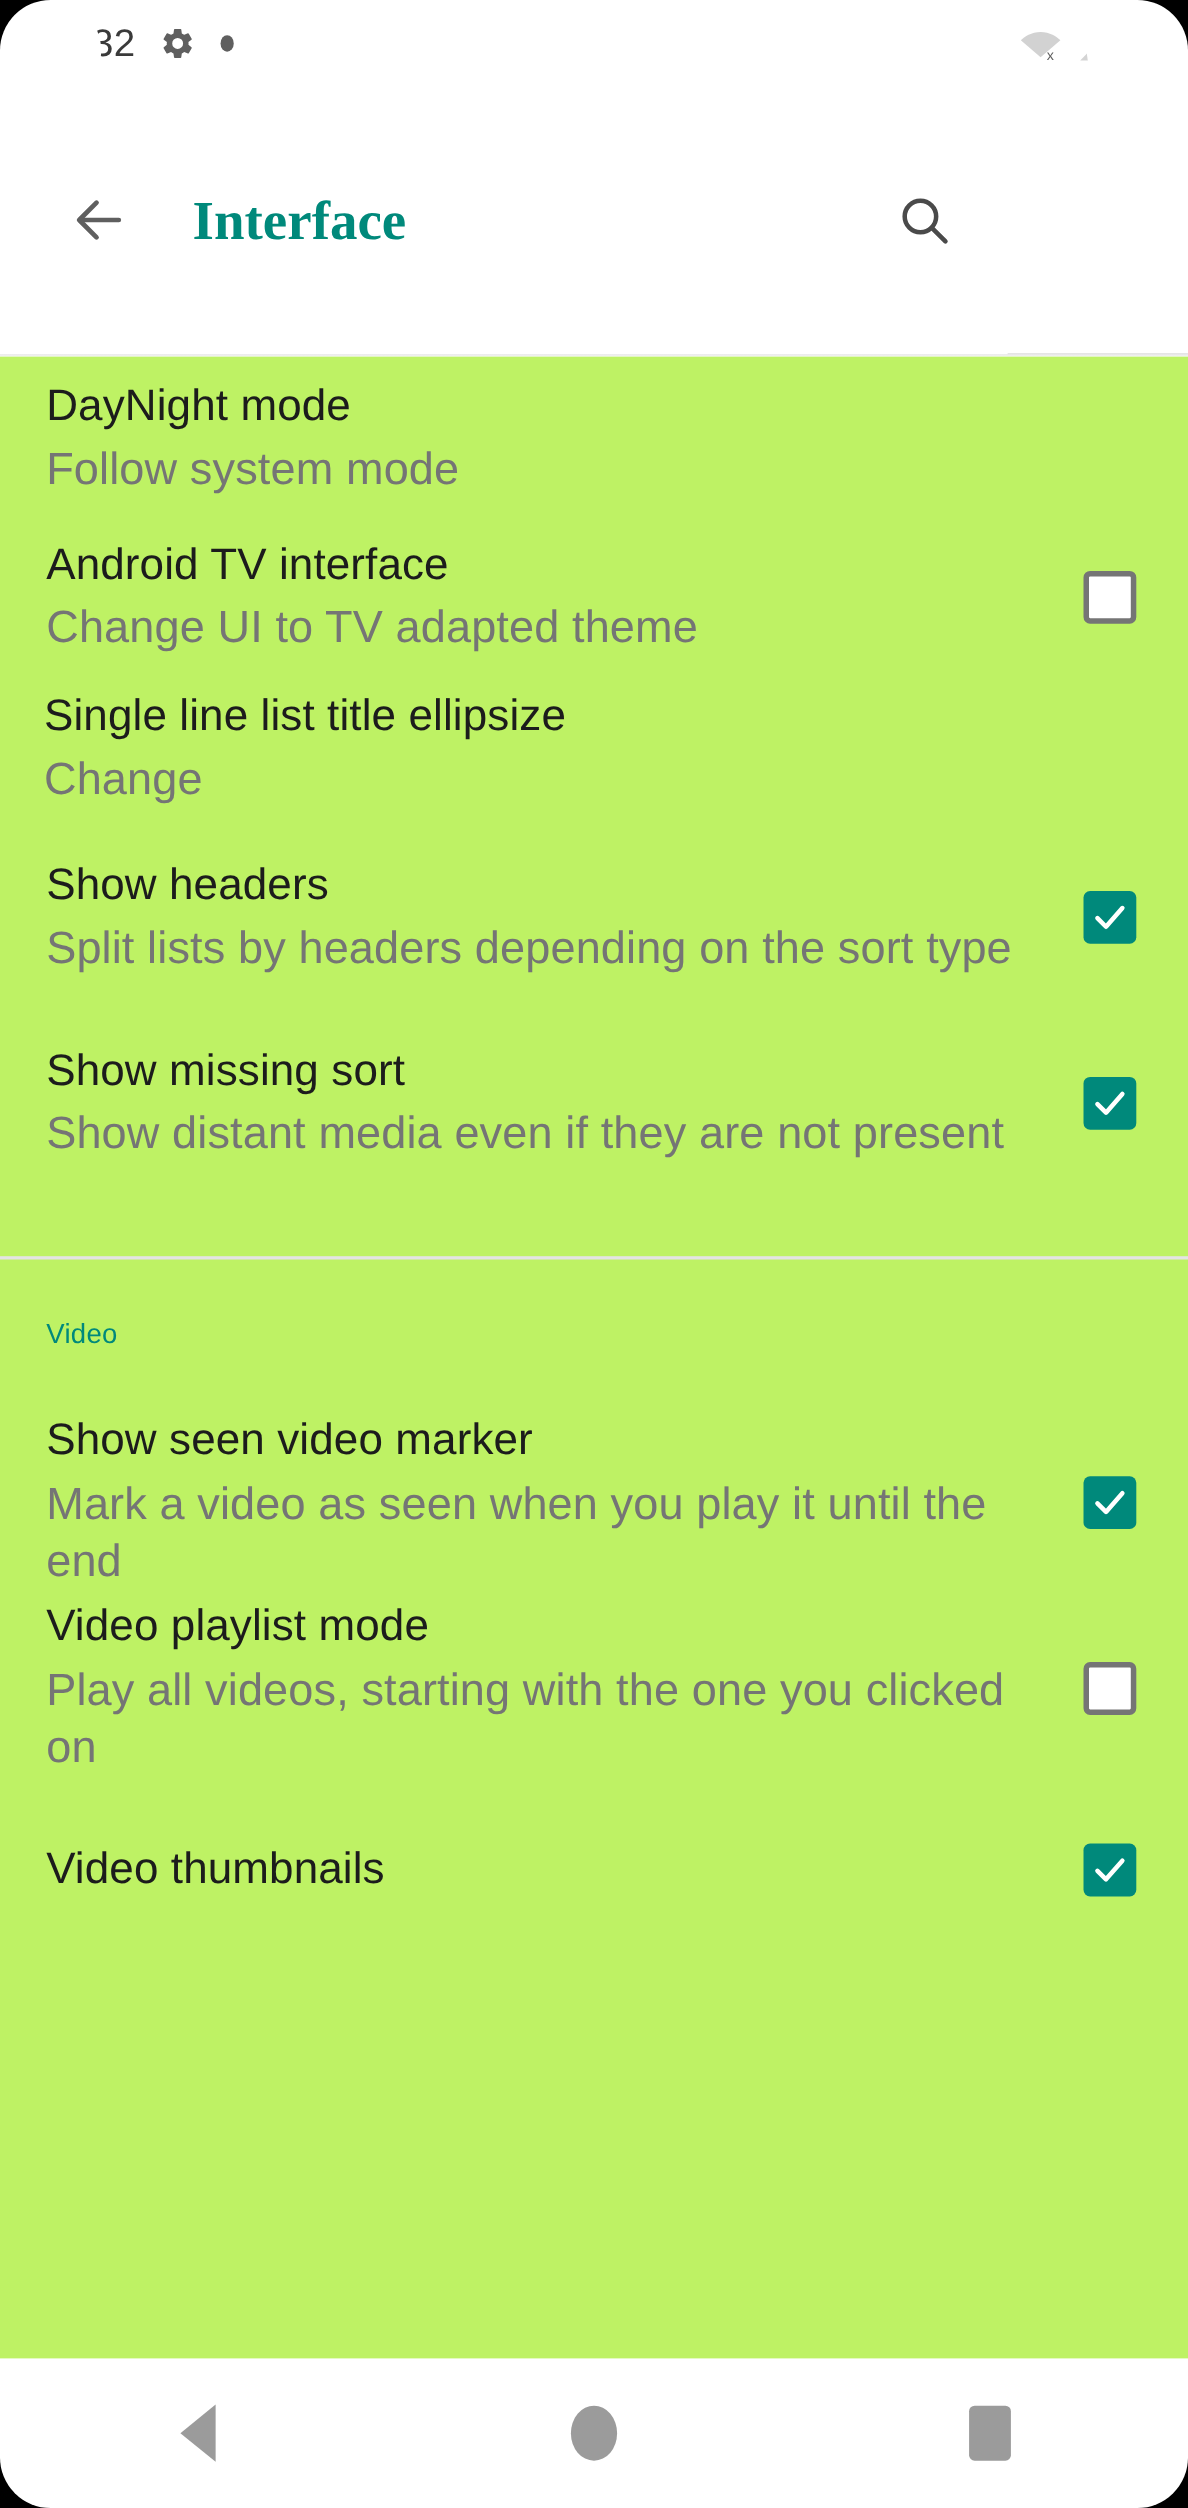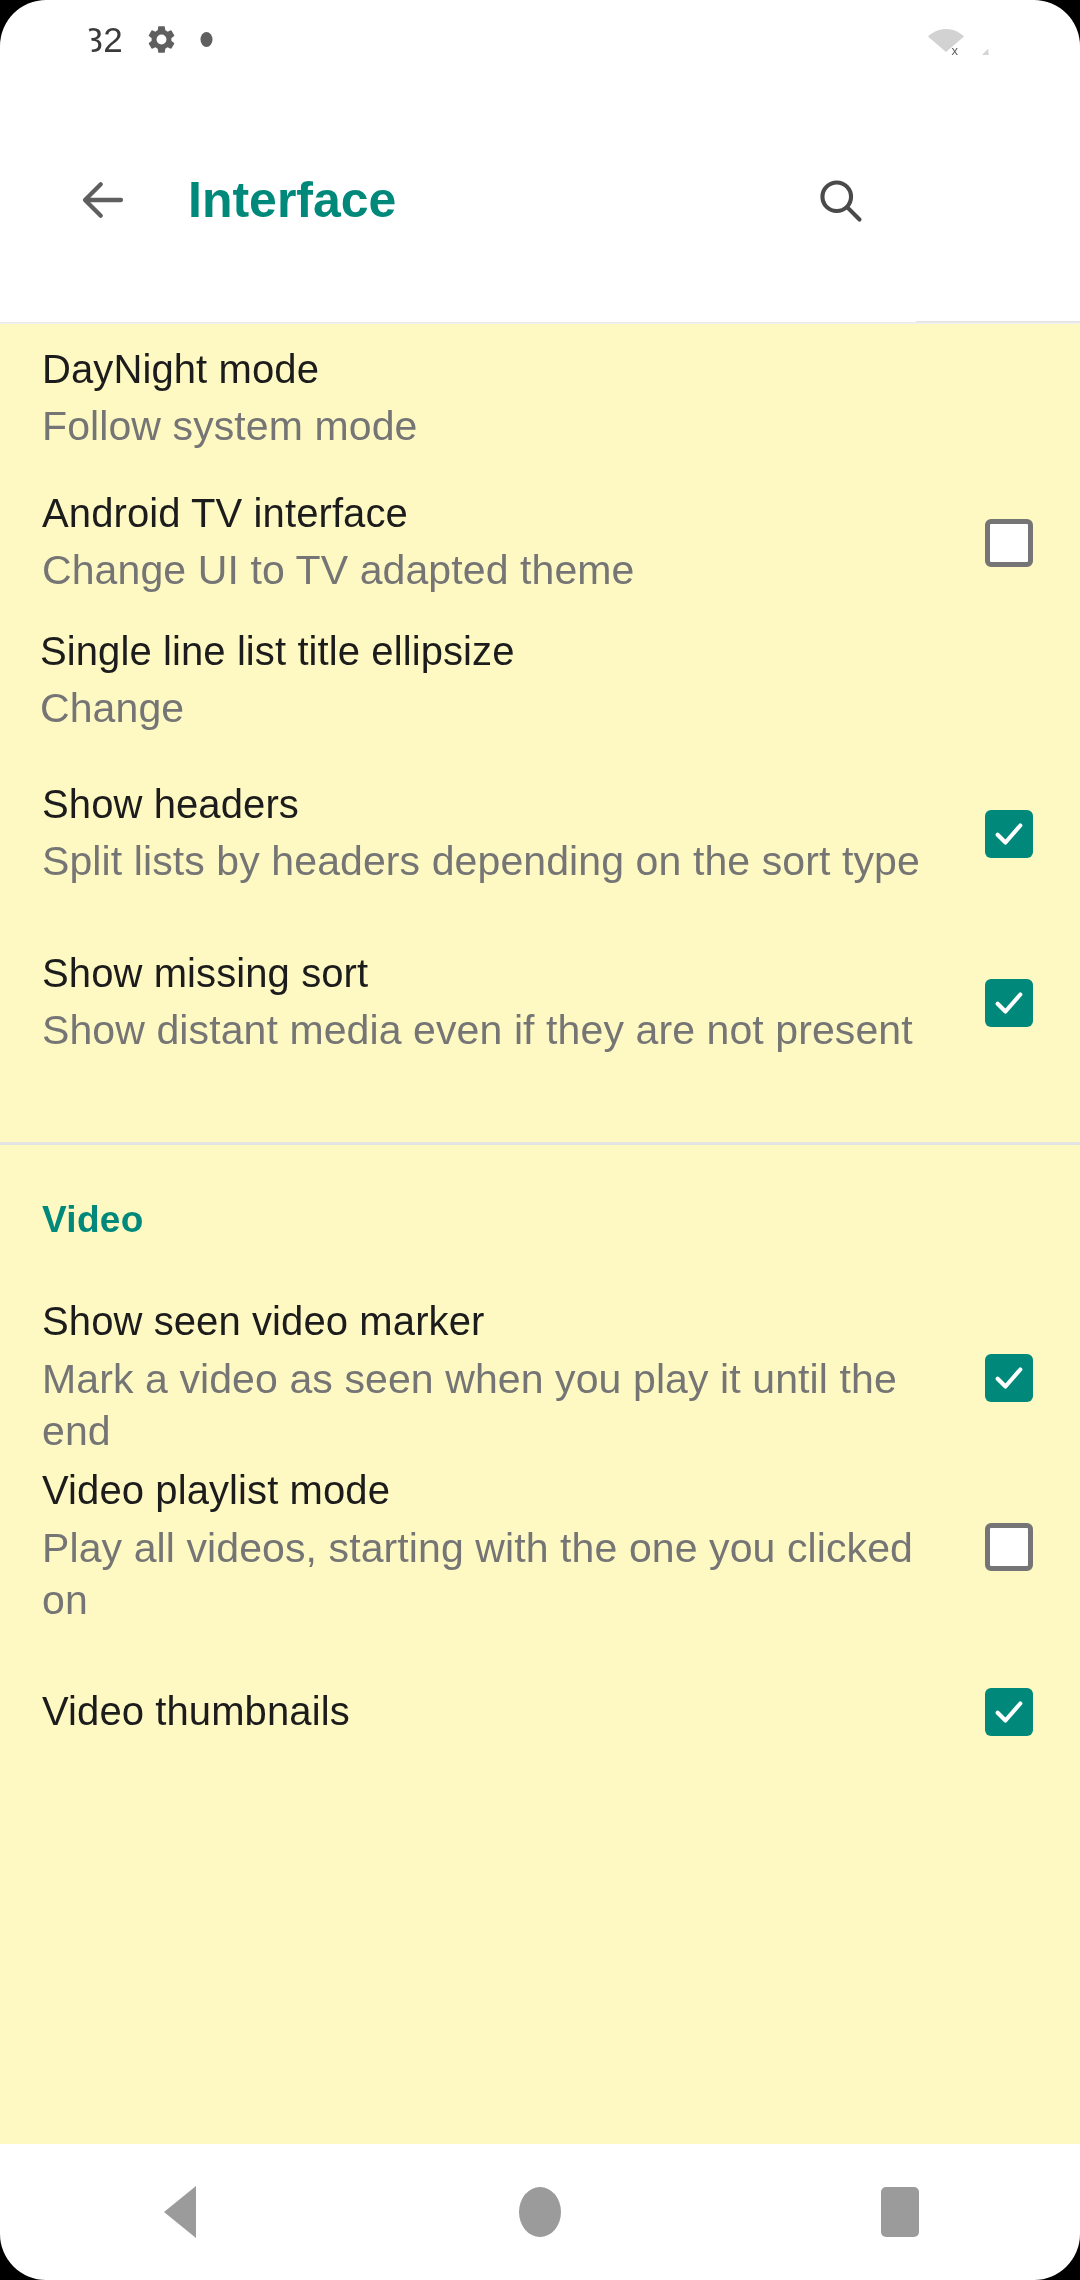--- a/index.html
+++ b/index.html
@@ -48,22 +48,22 @@
   }
   .status-icon { display:flex; align-items:center; }
   #status-right {
     margin-left:auto; display:flex; align-items:center; gap:13px;
   }
 
   
   #appbar {
     position:absolute; top:78px; left:0; width:916px; height:244px;
     display:flex; align-items:center;
-    padding:0 38px 0 65px;
-    background:#ffffff; z-index:15;
+    padding:0 38px 0 52px;
+    background:#ffffff; z-index:15;font-family:Liberation Serif, serif;
   }
   #back-button {
     width:76px; height:76px;
     display:flex; align-items:center; justify-content:center;
     flex:0 0 auto; cursor:pointer;
   }
   #appbar-title {
     font-size:50px; font-weight:bold; color:#00897b;
     margin-left:47px; line-height:1; white-space:nowrap;
   }
@@ -74,21 +74,21 @@
   }
   #appbar-shadow {
     position:absolute; top:321px; left:0; width:1080px; height:3px;
     background:linear-gradient(to bottom,#e0e0e0,#f4f4f4);
     z-index:14;
   }
 
   
   #prefs {
     position:absolute; top:324px; left:0; width:1080px;
-    height:1924px; overflow:hidden; background:#fef9c3;
+    height:1924px; overflow:hidden; background:#bef264;
   }
   .pref-row {
     position:relative;
     display:flex; align-items:center;
     padding:0 38px 0 42px;
     min-height:0;
     cursor:pointer;
   }
   .pref-text { flex:1 1 auto; padding-right:28px; }
   .pref-title {
@@ -112,21 +112,21 @@
   }
   .cbox.off { border:5px solid #757575; background:#ffffff; }
   .cbox.on  { background:#00897b; border:none; }
   .cbox.on svg { display:block; }
 
   .section-divider {
     width:1080px; height:3px; background:#e4e4e4;
   }
   .section-header {
     padding:0 42px;
-    font-size:37px; font-weight:bold; color:#00897b;
+    font-size:25px; font-weight:normal; color:#00897b;
     letter-spacing:0.3px; line-height:1;
   }
 
   
   #navbar {
     position:absolute; bottom:0; left:0; width:1080px; height:136px;
     background:#ffffff; z-index:30;
     display:flex; align-items:center; justify-content:space-around;
   }
   .nav-btn {

